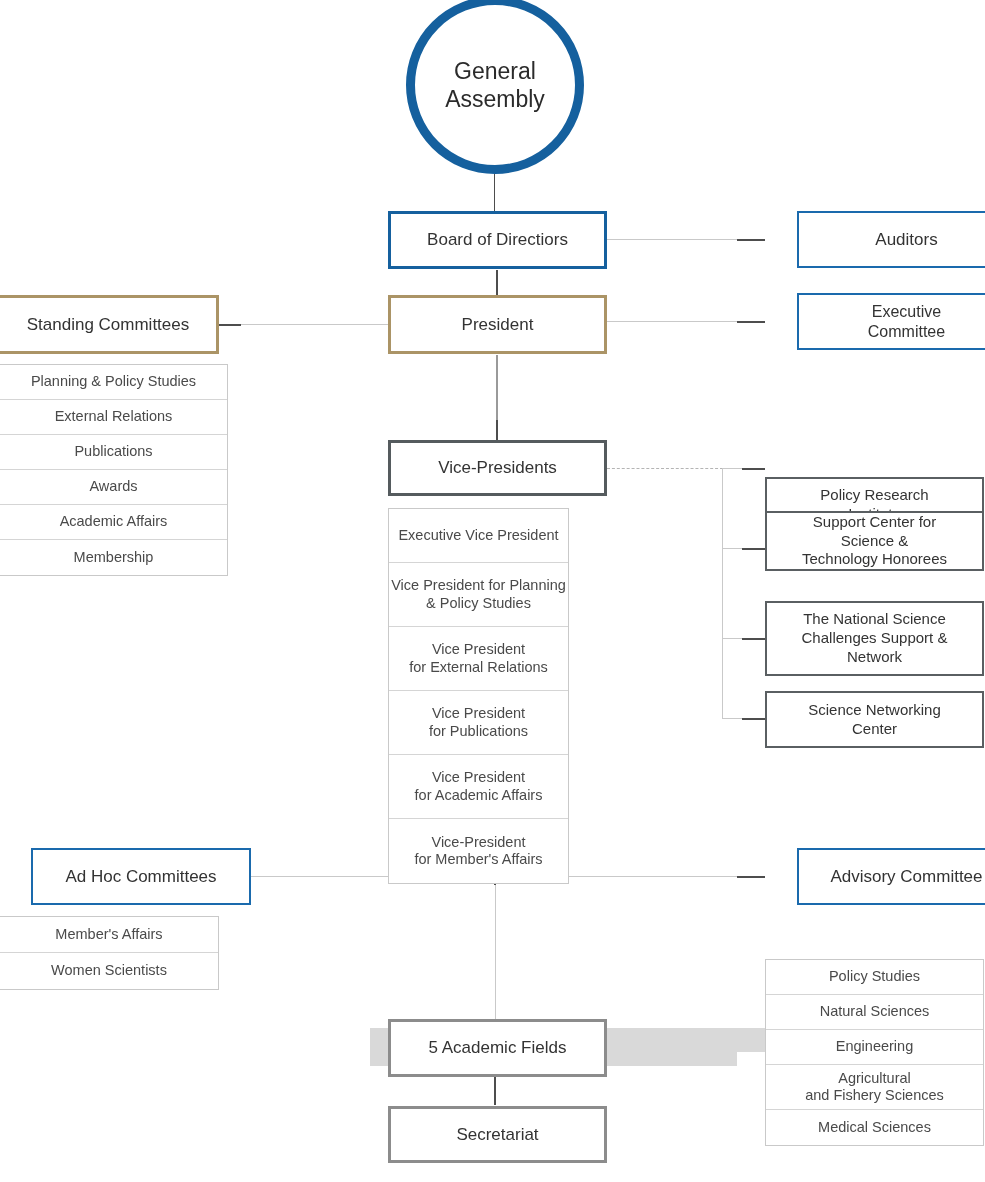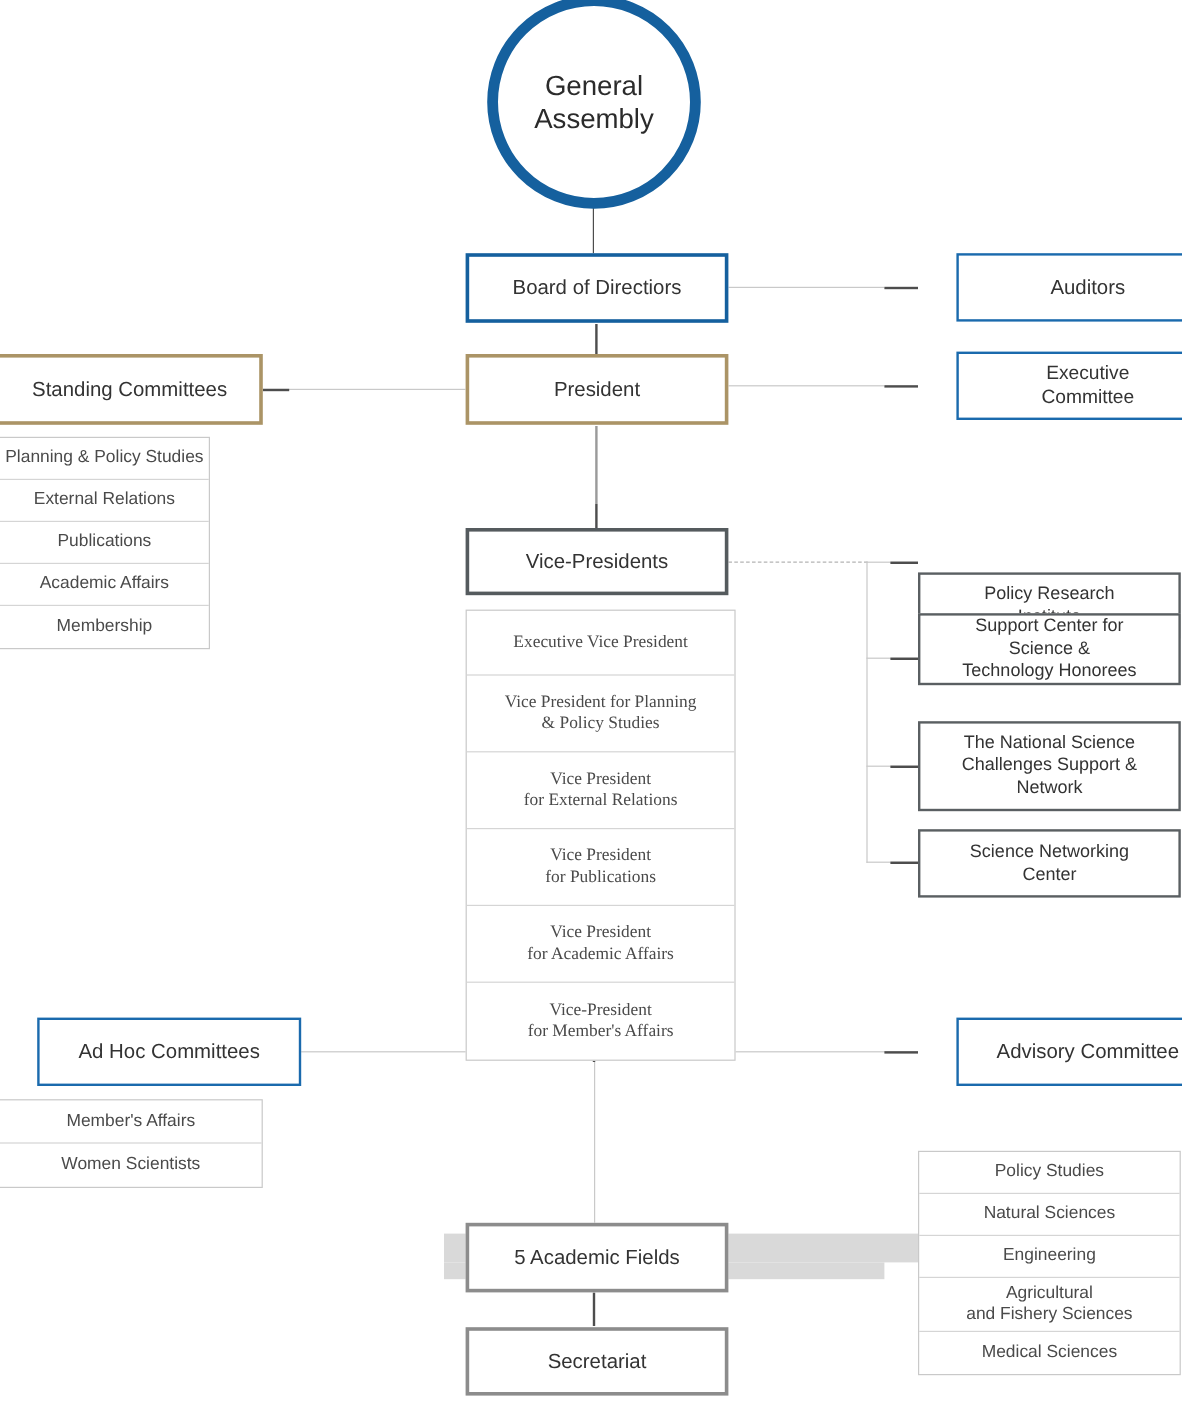--- a/index.html
+++ b/index.html
@@ -165,33 +165,34 @@
   </div>
 
   <div class="node b-blue-thin fs-16" style="left:765px;top:293px;width:219px;height:57px;">
     <span class="lbl">Executive<br>Committee</span>
   </div>
 
   <div class="node b-tan fs-17" style="left:-3px;top:295px;width:222px;height:59px;">
     <span class="lbl">Standing Committees</span>
   </div>
 
-  <div class="stack fs-14" style="left:-1px;top:364px;width:176px;">
+  <div class="stack fs-14" style="left:-1px;top:364px;width:229px;">
       <div class="row" style="height: 35px;">Planning &amp; Policy Studies</div>
       <div class="row" style="height: 35px;">External Relations</div>
       <div class="row" style="height: 35px;">Publications</div>
+      <div class="row" style="height: 35px;">Awards</div>
       <div class="row" style="height: 35px;">Academic Affairs</div>
       <div class="row" style="height: 35px;">Membership</div>
     </div>
 
   <div class="node b-dark fs-17" style="left:388px;top:440px;width:219px;height:56px;">
     <span class="lbl">Vice-Presidents</span>
   </div>
 
-  <div class="stack fs-14" style="left:388px;top:508px;width:225px;font-family:Liberation Serif, serif;">
+  <div class="stack fs-14" style="left:388px;top:508px;width:181px;">
       <div class="row" style="height: 54px;">Executive Vice President</div>
       <div class="row" style="height: 64px;">Vice President for Planning<br>&amp; Policy Studies</div>
       <div class="row" style="height: 64px;">Vice President<br>for External Relations</div>
       <div class="row" style="height: 64px;">Vice President<br>for Publications</div>
       <div class="row" style="height: 64px;">Vice President<br>for Academic Affairs</div>
       <div class="row" style="height: 64px;">Vice-President<br>for Member's Affairs</div>
     </div>
 
   <div class="node b-graym fs-15" style="left:765px;top:441px;width:219px;height:55px;margin-top:36px;">
     <span class="lbl">Policy Research<br>Institute</span>

